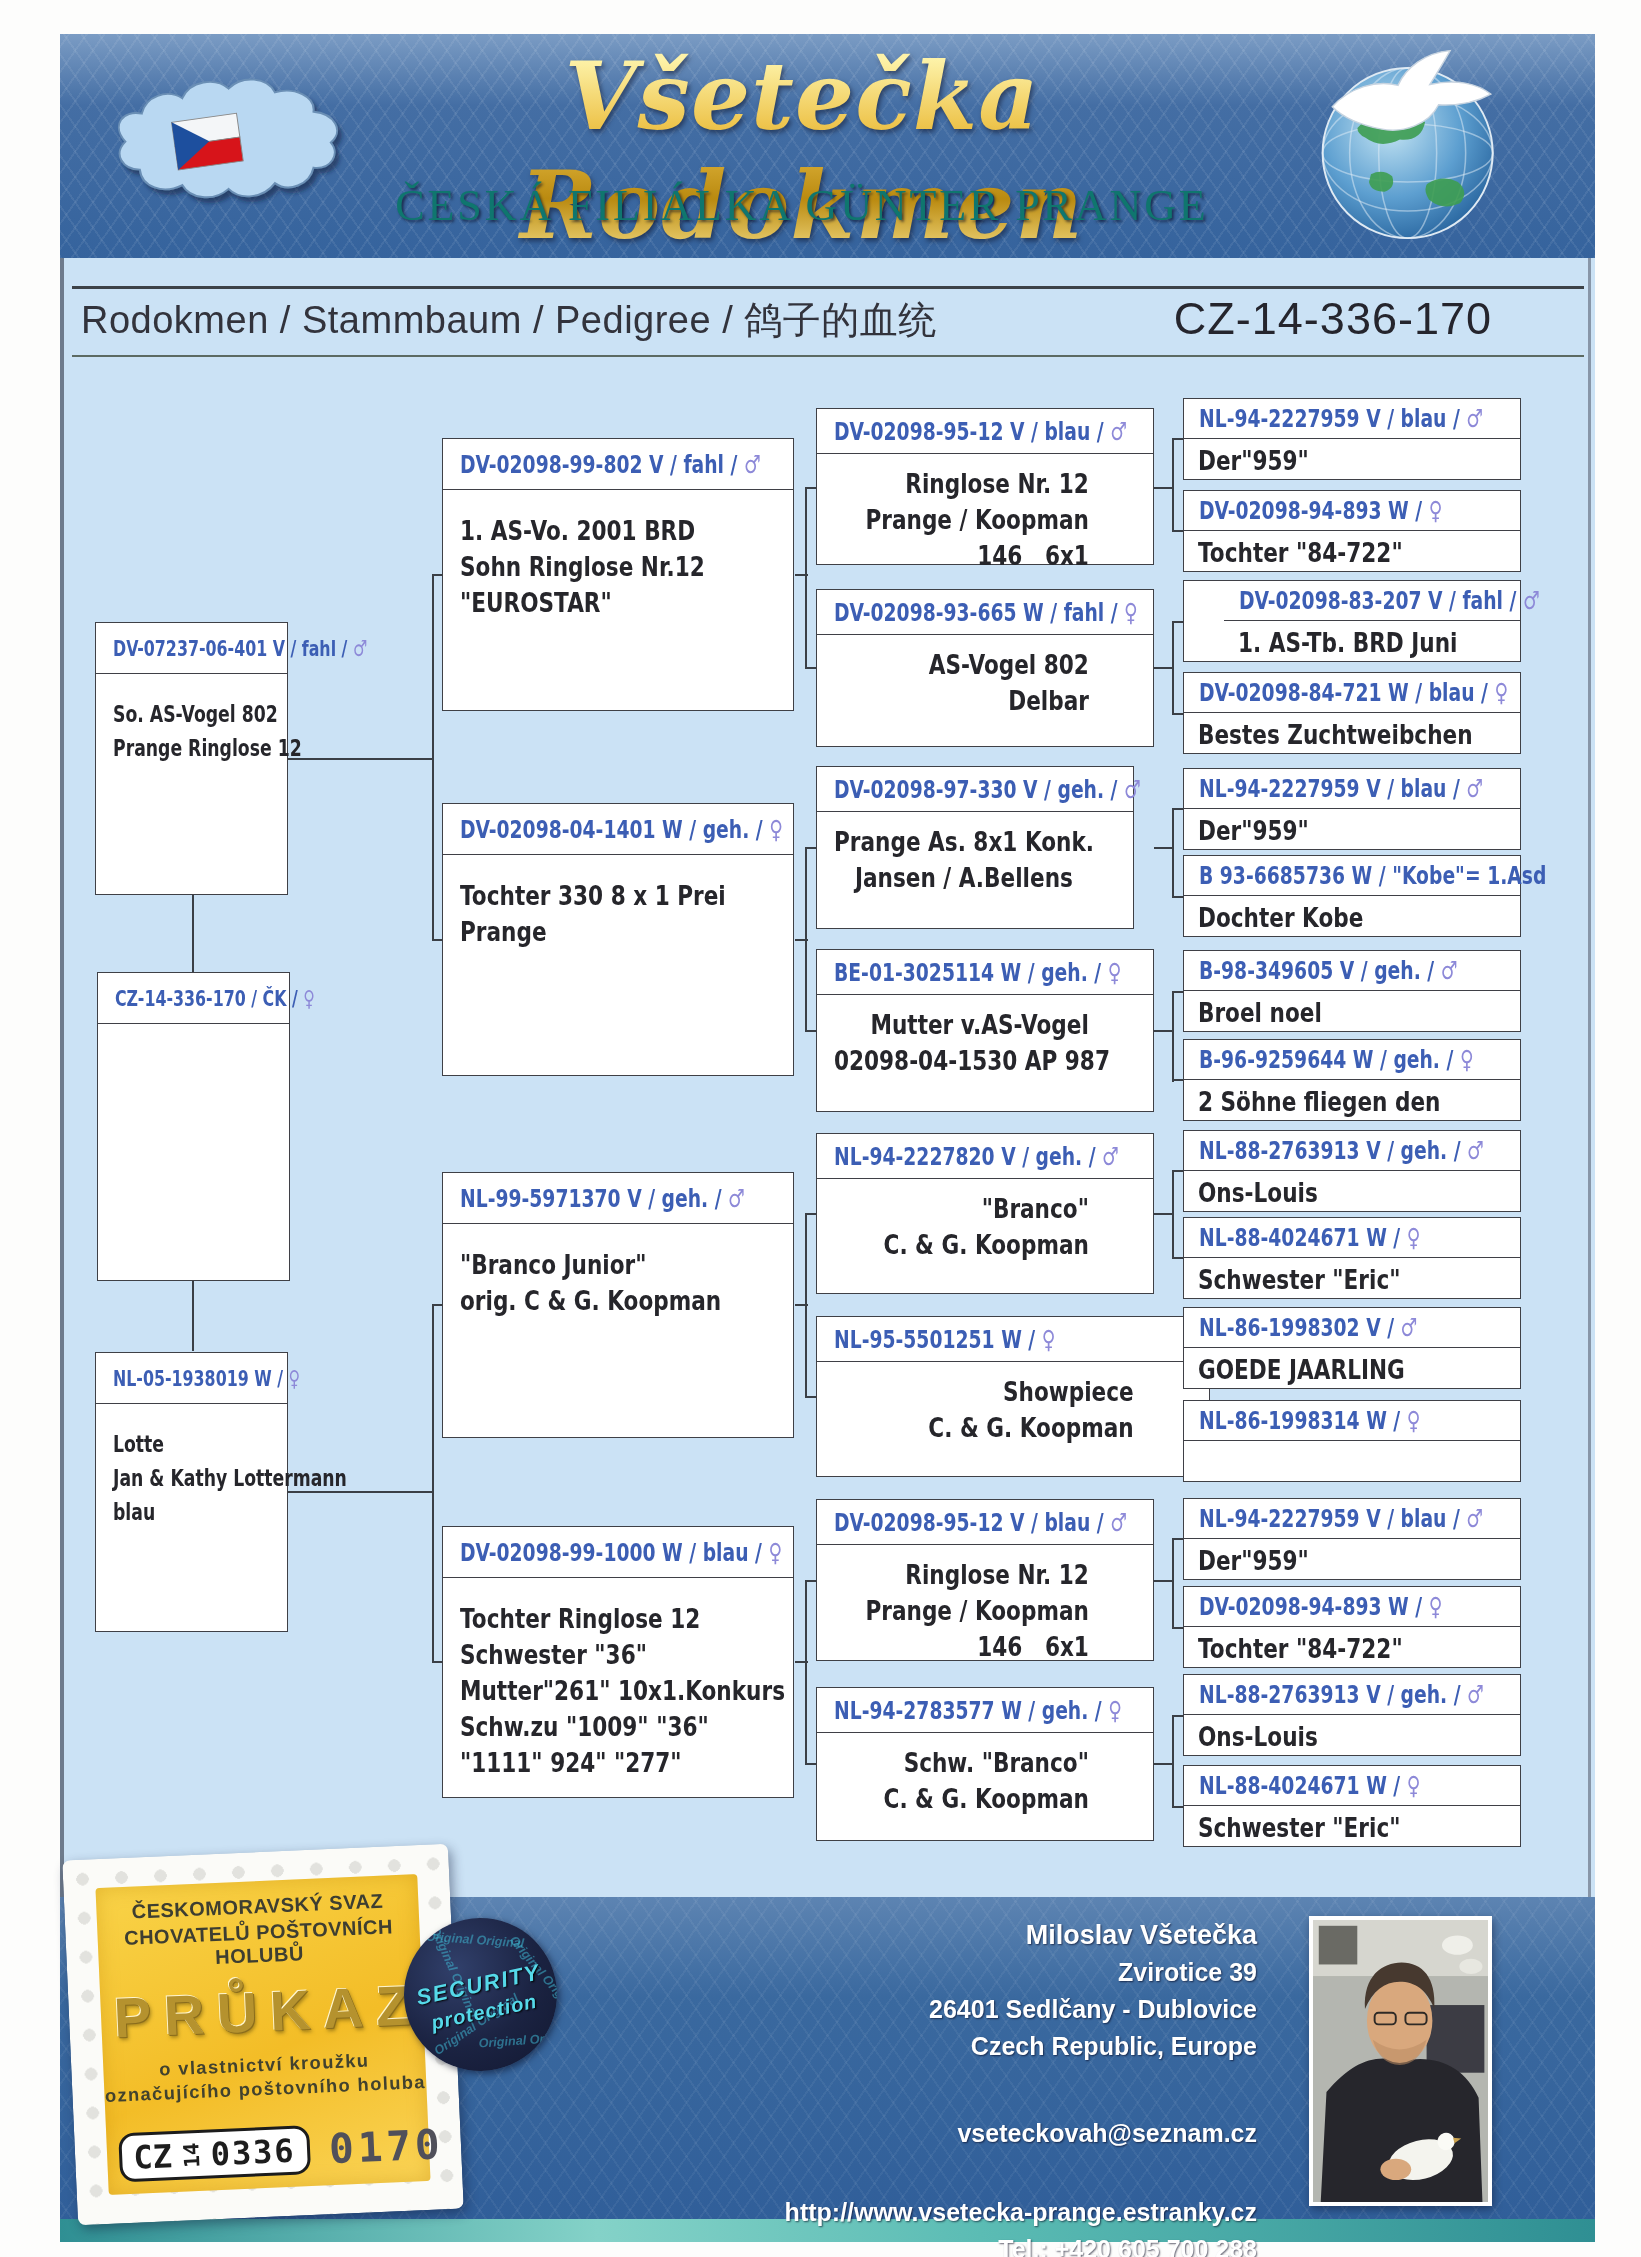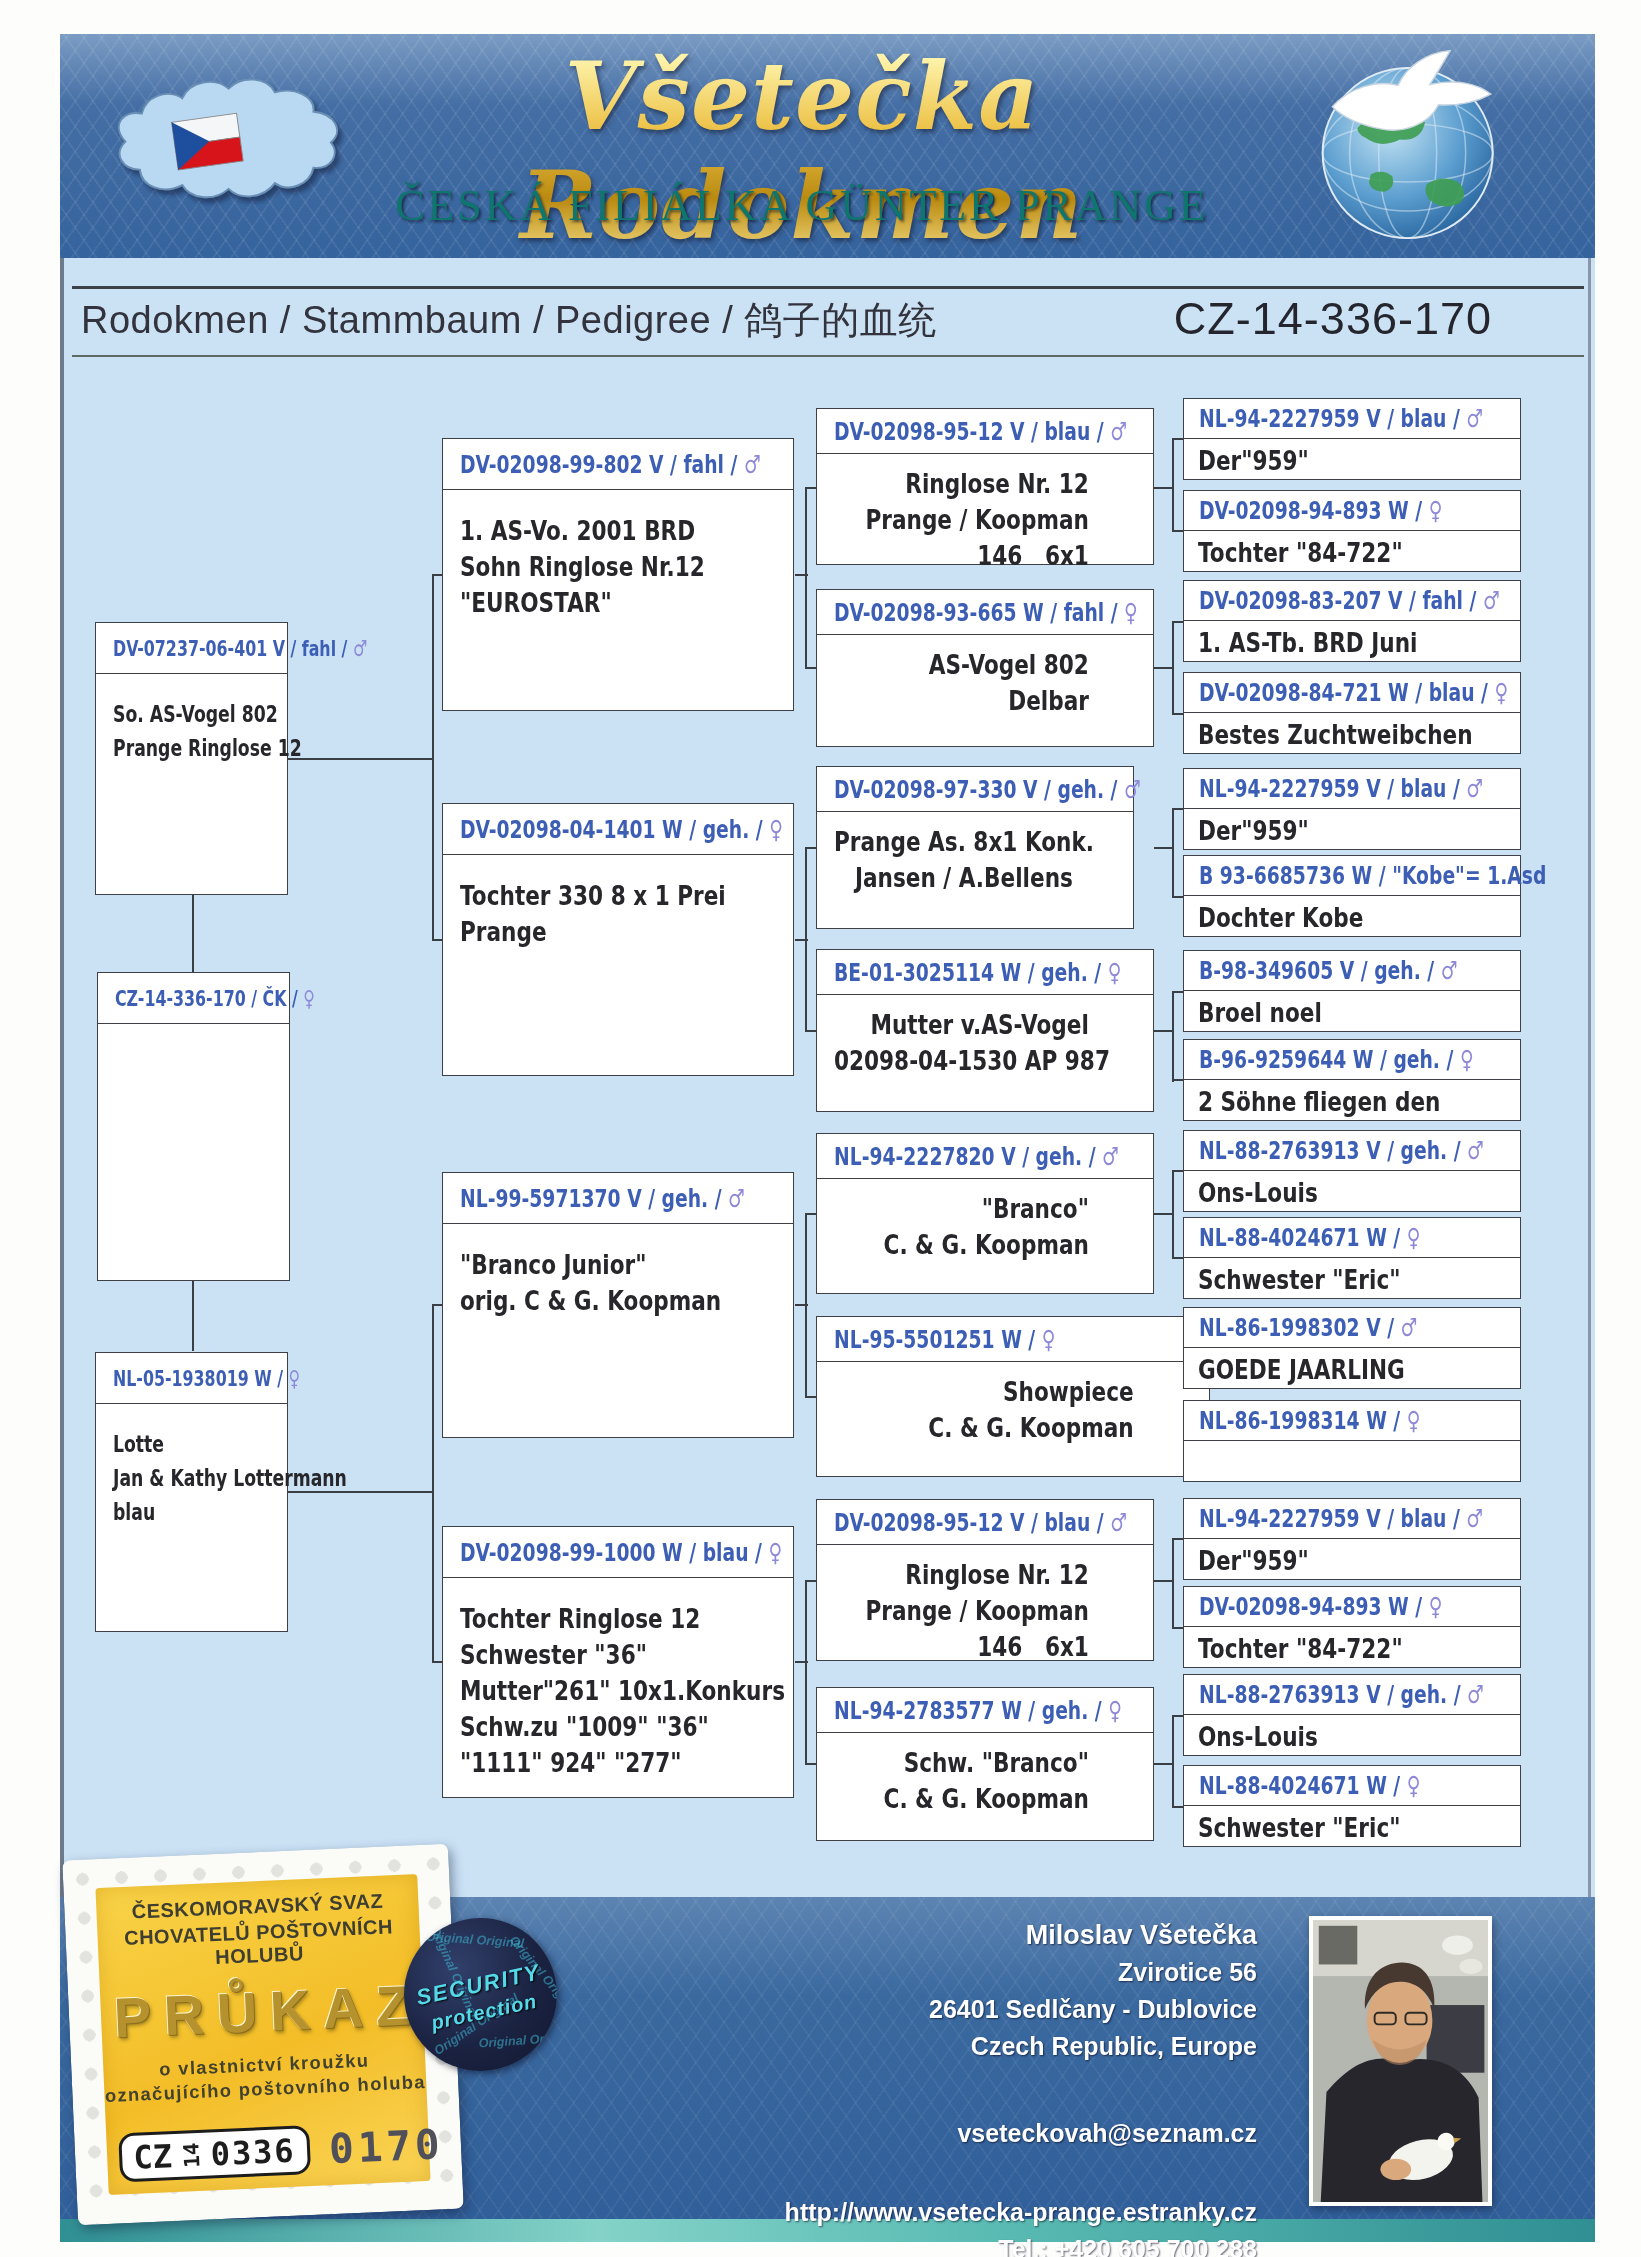--- a/index.html
+++ b/index.html
@@ -391,21 +391,21 @@
         </div>
       </div>
       <div class="pbox g4" style="left: 1183px; top: 490px; width: 338px; height: 82px;">
         <div class="ph">
           <span class="t"><span>DV-02098-94-893 W /</span><span class="sx"> ♀</span></span>
         </div>
         <div class="pb">
           <div class="bl">Tochter "84-722"</div>
         </div>
       </div>
-      <div class="pbox g4" style="left: 1183px; top: 580px; width: 338px; height: 82px;">
+      <div class="pbox g4" style="left: 1183px; top: 580px; width: 338px; height: 82px; padding-left: 40px;">
         <div class="ph">
           <span class="t"><span>DV-02098-83-207 V / fahl /</span><span class="sx"> ♂</span></span>
         </div>
         <div class="pb">
           <div class="bl">1. AS-Tb. BRD Juni</div>
         </div>
       </div>
       <div class="pbox g4" style="left: 1183px; top: 672px; width: 338px; height: 82px;">
         <div class="ph">
           <span class="t"><span>DV-02098-84-721 W / blau /</span><span class="sx"> ♀</span></span>
@@ -533,21 +533,21 @@
     <span class="wm">Original Original</span>
     <span class="wm">Original Original</span>
     <span class="wm">Original Original</span>
     <span class="wm">Original Original</span>
     <div class="s1">SECURITY</div>
     <div class="s2">protection</div>
   </div>
 
   <div class="contact">
     <div class="ct ct-name">Miloslav Všetečka</div>
-    <div class="ct">Zvirotice 56</div>
+    <div class="ct">Zvirotice 39</div>
     <div class="ct">26401 Sedlčany - Dublovice</div>
     <div class="ct">Czech Republic, Europe</div>
     <div class="ct ct-mail">vseteckovah@seznam.cz</div>
     <div class="ct ct-web">http://www.vsetecka-prange.estranky.cz</div>
     <div class="ct">Tel.: +420 605 700 288</div>
   </div>
 
   <div class="photo">
     <svg viewBox="0 0 182 292" preserveAspectRatio="none">
       <rect x="0" y="0" width="182" height="292" fill="#b4b6b0"></rect>

